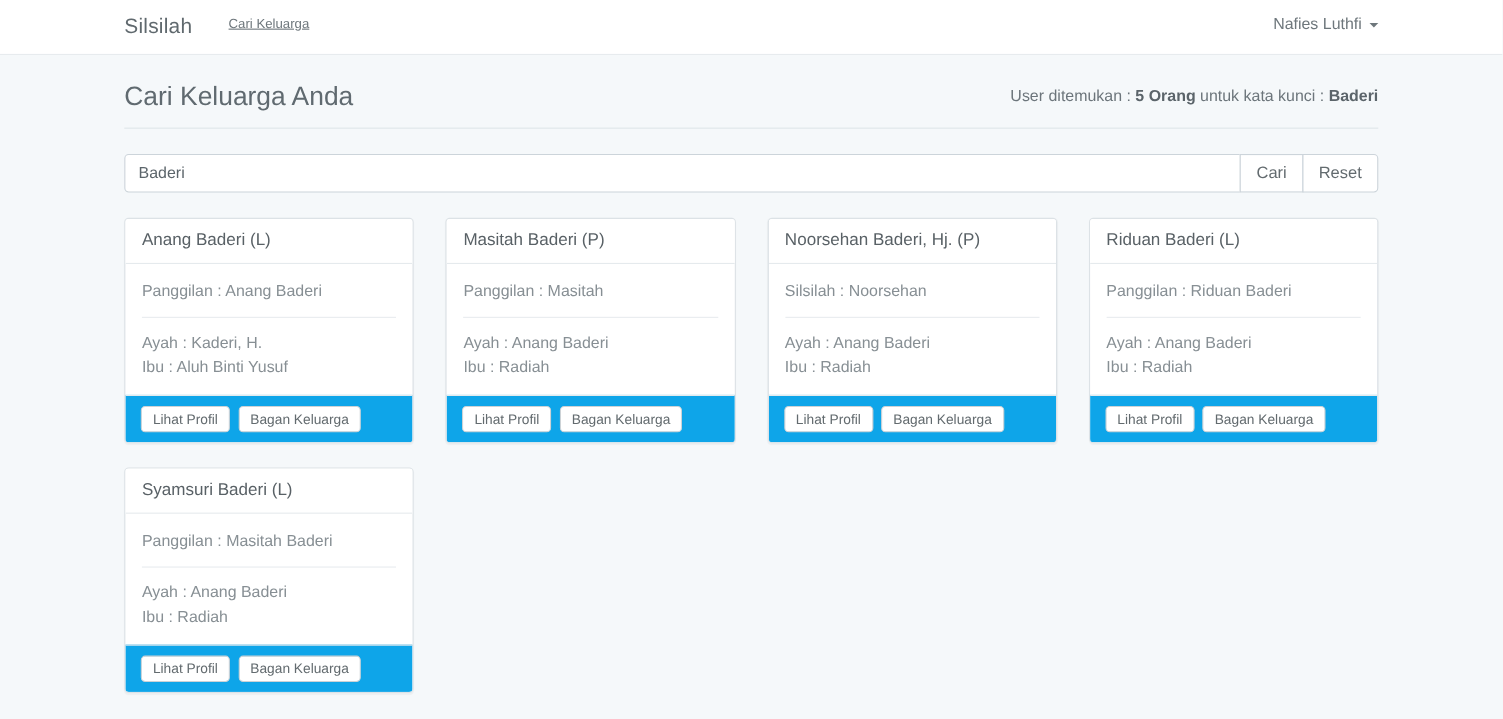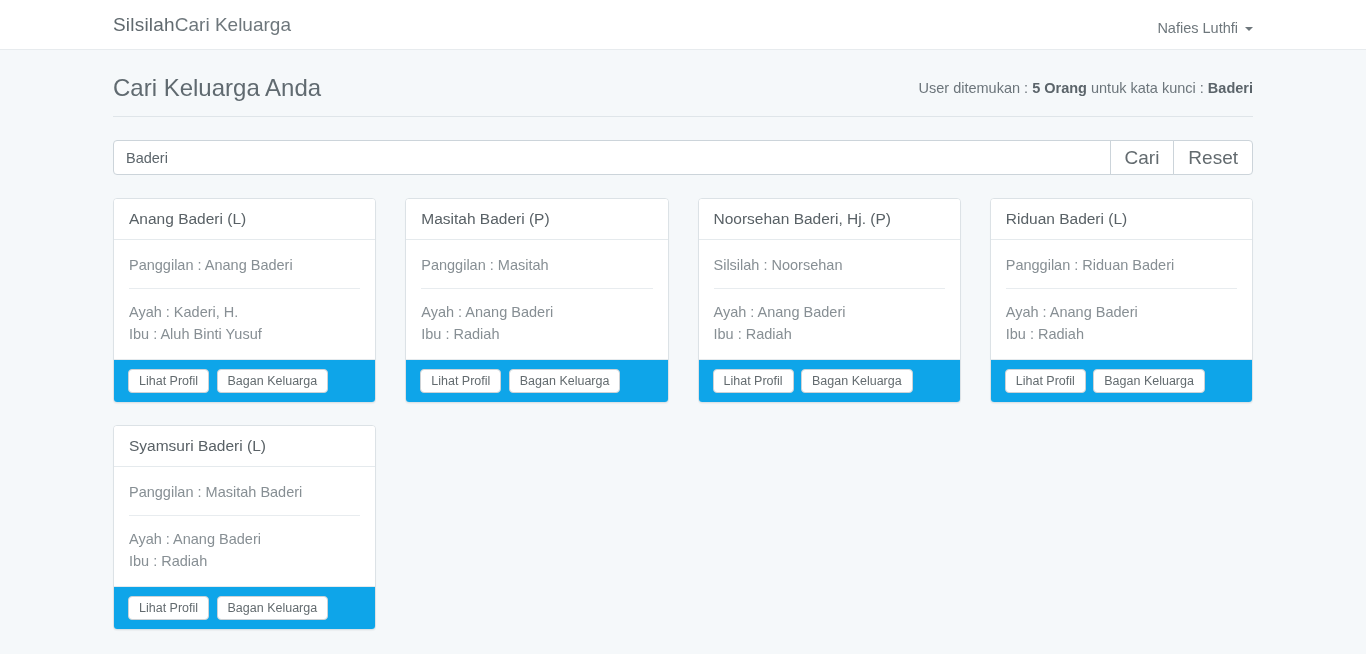--- a/index.html
+++ b/index.html
@@ -20,32 +20,34 @@
     border-bottom: 1px solid #e7ebee;
     display: flex;
     align-items: center;
   }
   .container {
     width: 1140px;
     margin: 0 auto;
   }
   .navbar .container {
     display: flex;
-    align-items: flex-end;
+    align-items: flex-start;
   }
   .brand {
     font-size: 19px;
     color: #60696e;
     cursor: pointer;
     letter-spacing: 0.2px;
   }
   .nav-link {
-    font-size: 19px;
+    font-size: 12px;
     color: #6e777c;
-    cursor: pointer;
+    margin-left: 33px;
+    cursor: pointer;
+    text-decoration: underline;
   }
   .user-menu {
     margin-left: auto;
     display: flex;
     align-items: center;
     font-size: 14.5px;
     color: #6e777c;
     cursor: pointer;
     gap: 7px;
   }
@@ -97,21 +99,21 @@
     color: #5c656b;
     background: #fff;
     outline: none;
   }
   .search-btn {
     height: 35px;
     background: #ffffff;
     border: 1px solid #ccd4da;
     margin-left: -1px;
     padding: 6px 14px;
-    font-size: 19px;
+    font-size: 15px;
     font-family: "Liberation Sans", sans-serif;
     color: #636b6f;
     cursor: pointer;
   }
   .search-btn.last { border-radius: 0 4px 4px 0; }
 
   
   .grid {
     display: grid;
     grid-template-columns: repeat(4, 1fr);

